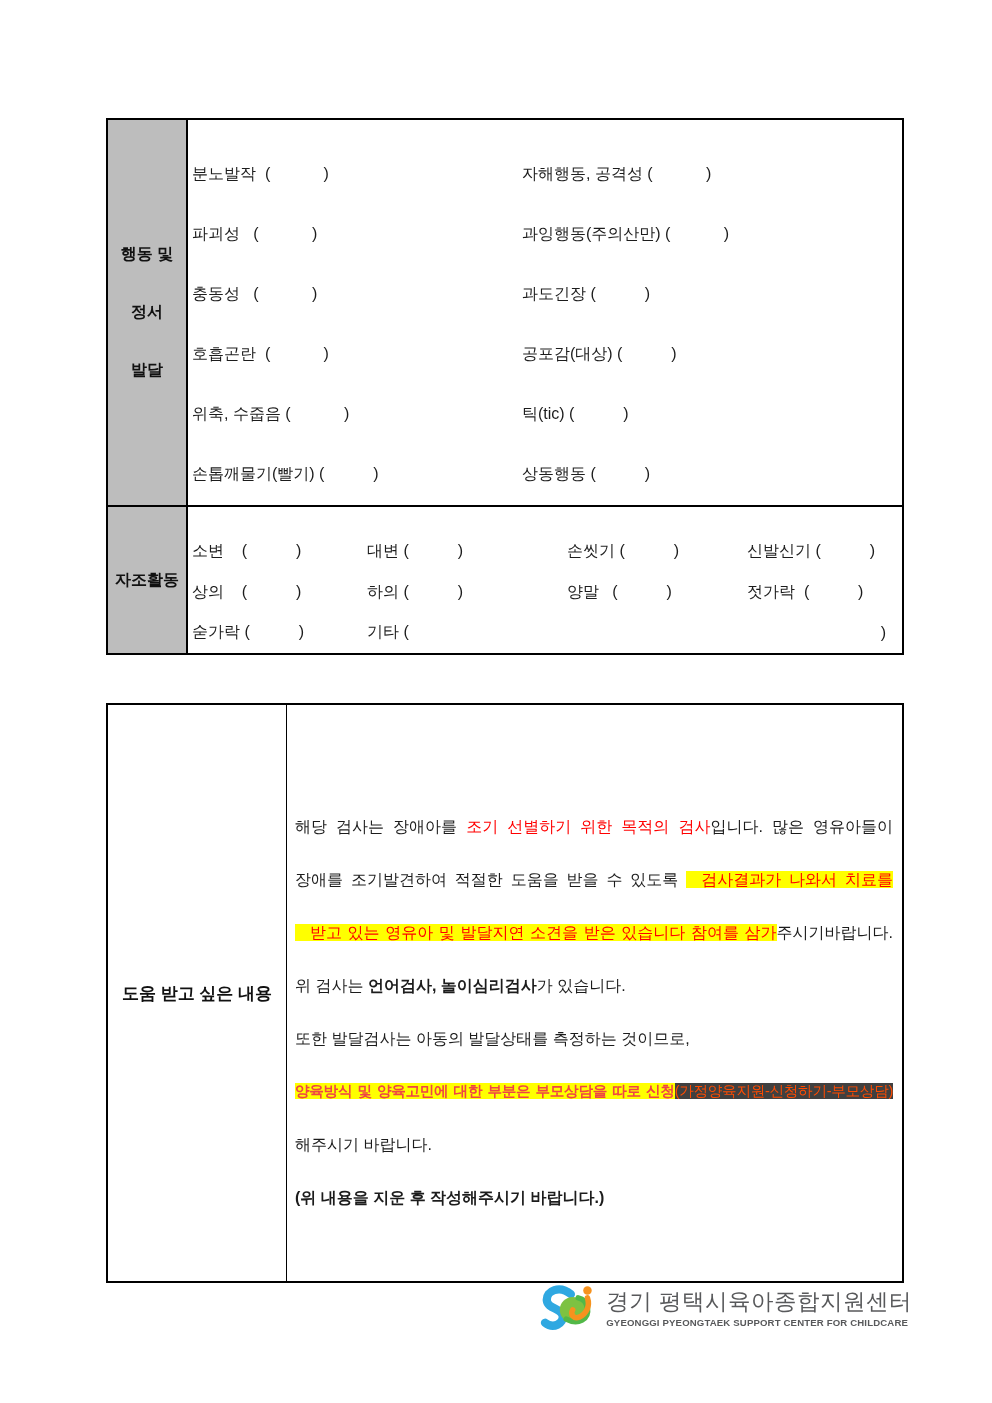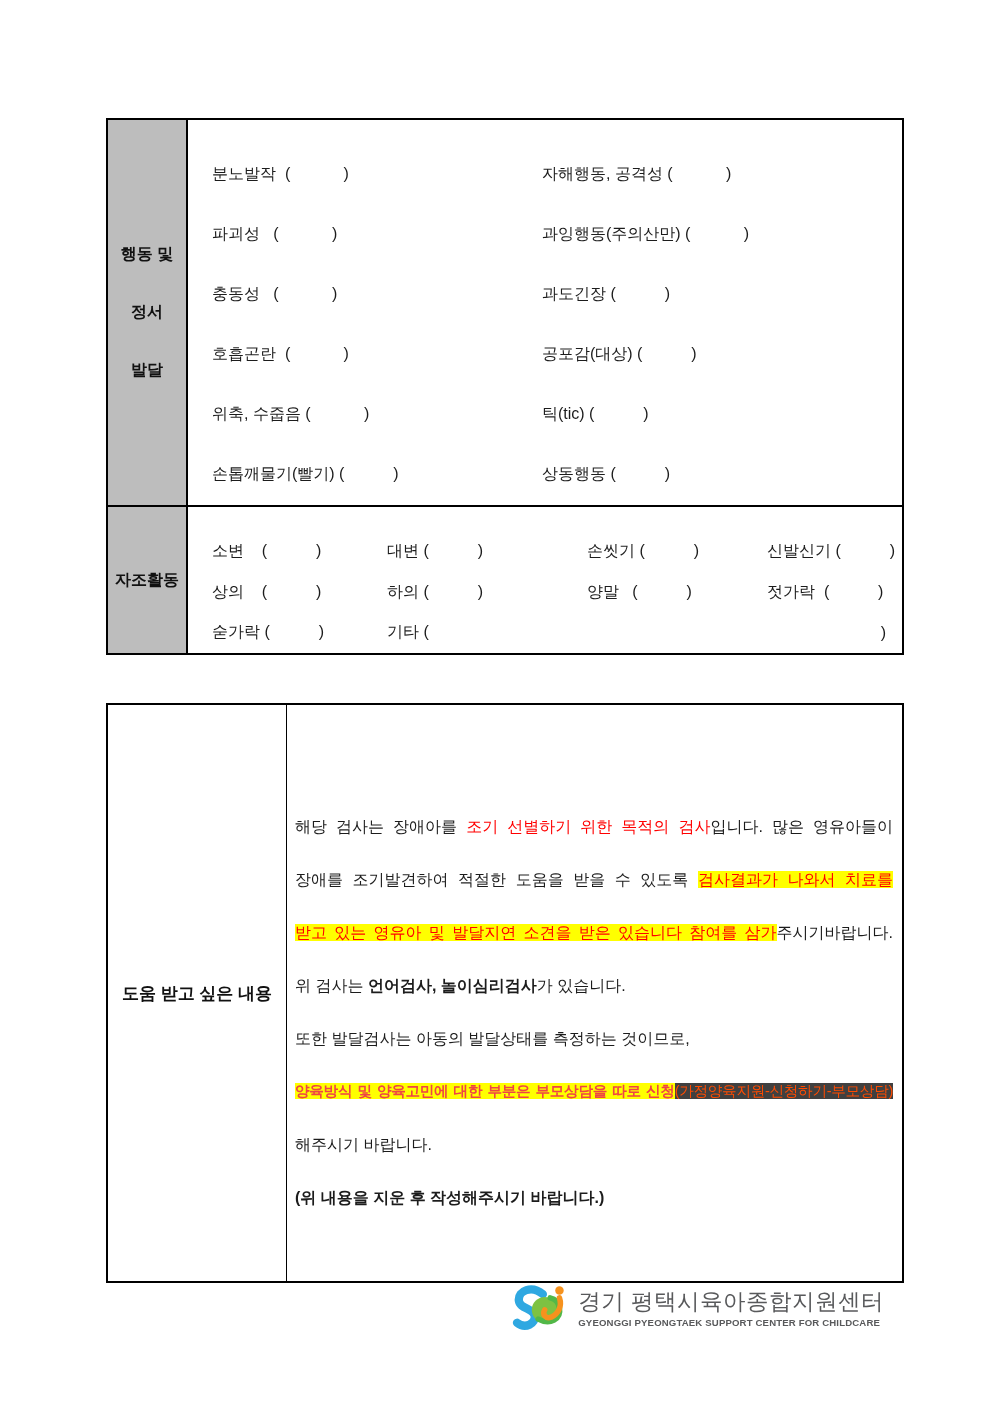--- a/index.html
+++ b/index.html
@@ -9,44 +9,44 @@
   
   .t1{position:absolute;left:106px;top:118px;width:798px;height:537px;
       border:2px solid #000;box-sizing:border-box;display:flex;flex-direction:column;}
   .band{display:flex;min-height:0;}
   .band1{height:387px;border-bottom:2px solid #000;box-sizing:border-box;}
   .band2{flex:1;}
   .hcol{width:80px;flex:0 0 80px;background:#bdbdbd;border-right:2px solid #000;box-sizing:border-box;
         display:flex;flex-direction:column;align-items:center;justify-content:center;
         font-weight:700;font-size:16px;color:#111;gap:37px;text-align:center;}
   .hcol.single{gap:0;}
-  .cells{flex:1;display:flex;flex-direction:column;padding-left:24px;min-width:0;margin-top:24px;}
+  .cells{flex:1;display:flex;flex-direction:column;padding-left:4px;min-width:0;margin-top:24px;}
   .b1-row{flex:1;display:grid;grid-template-columns:330px 1fr;align-items:center;font-size:16px;}
   .b2-row{flex:1;display:grid;grid-template-columns:175px 200px 180px 1fr;align-items:center;font-size:16px;}
   .b1-cell,.b2-cell{white-space:nowrap;overflow:hidden;}
   .b2-cell.right{text-align:right;padding-right:16px;}
 
   
   .t2{position:absolute;left:106px;top:703px;width:798px;height:580px;
       border:2px solid #000;box-sizing:border-box;display:flex;}
   .t2-h{width:179px;flex:0 0 179px;border-right:1px solid #000;box-sizing:border-box;
         display:flex;align-items:center;justify-content:center;
         font-weight:700;font-size:17px;color:#111;}
   .t2-b{flex:1;padding:95px 9px 0 8px;font-size:16px;min-width:0;}
   .p-line{line-height:53px;min-height:53px;}
   .p-line.fill{text-align:justify;text-align-last:justify;}
   .p-line.tight{font-size:14.6px;letter-spacing:-0.3px;}
   .seg.red{color:#ff0000;}
   .seg.bold{font-weight:700;}
-  .seg.hlred{color:#ff0000;background:#ffff00;}
+  .seg.hlred{color:#ff0000;background:#ffff00;padding-left:15px;}
   .seg.hlredbold{color:#ef4444;background:#ffff00;font-weight:700;}
   .seg.hlred2{color:#ff4b00;background:#404040;}
 
   
-  .footer{position:absolute;top:1284px;right:108px;display:flex;align-items:center;gap:7px;}
+  .footer{position:absolute;top:1284px;right:80px;display:flex;align-items:center;gap:7px;}
   .logo-mark{width:60px;height:48px;flex:0 0 60px;}
   .logo-text{display:flex;flex-direction:column;align-items:flex-start;}
   .logo-kr{font-size:22.5px;color:#58595b;font-weight:500;letter-spacing:0.5px;line-height:26px;}
   .logo-en{font-size:9.6px;color:#58595b;font-weight:700;letter-spacing:0.15px;margin-top:2px;}
 </style>
 </head>
 <body>
 
 <div class="page">
 

